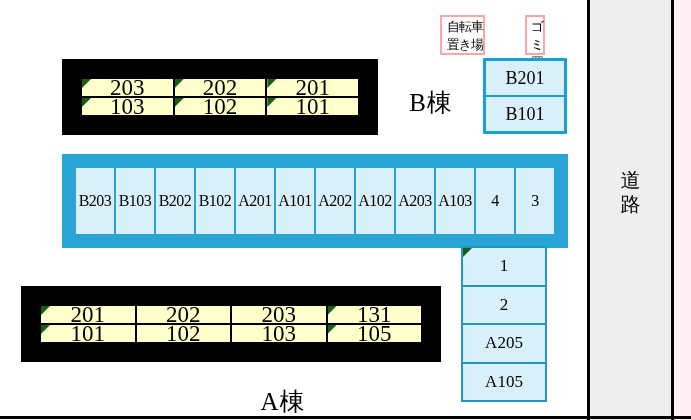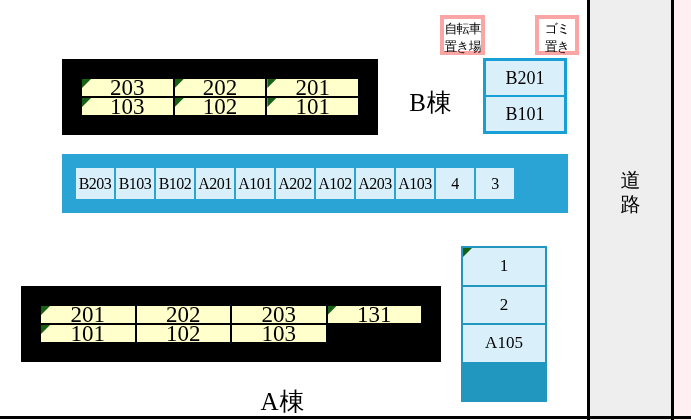--- a/index.html
+++ b/index.html
@@ -13,39 +13,39 @@
     box-sizing:border-box; overflow:hidden;
   }
   
   .rooms { background:#000; gap:2px; padding:20px; }
   .rooms .cell { background:#ffffcc; font-size:23px; }
   .b-rooms { left:62px; top:59px; width:316px; height:76px;
     grid-template-columns:repeat(3,1fr); grid-template-rows:1fr 1fr; }
   .a-rooms { left:21px; top:286px; width:420px; height:76px;
     grid-template-columns:repeat(4,1fr); grid-template-rows:1fr 1fr; }
   
-  .park-row { left:62px; top:154px; width:506px; height:59px;
+  .park-row { left:62px; top:154px; width:506px; height:94px;
     background:#2aa4d5; gap:2px; padding:14px;
     grid-template-columns:repeat(12,1fr); }
   .park-row .cell { background:#d9f0fb; font-size:16px; letter-spacing:-0.5px; }
   .b-park { left:483px; top:58px; width:84px; height:76px;
     background:#189fd6; gap:2px; padding:3px; grid-template-rows:1fr 1fr; }
   .b-park .cell { background:#d9f0fb; font-size:18px; }
   .side-park { left:461px; top:246px; width:86px; height:156px;
     background:#2196be; gap:2px; padding:2px; grid-template-rows:repeat(4,1fr); }
   .side-park .cell { background:#d9f0fb; font-size:17px; }
   
   .tri { position:absolute; left:0; top:0; width:9px; height:9px;
     background:#176117; clip-path:polygon(0 0,100% 0,0 100%); }
   
   .fbox { position:absolute; box-sizing:border-box; background:#fff;
-    border:4px solid #fca5a5; font-size:13px; line-height:18px; text-align:center;
+    border:2px solid #fca5a5; font-size:13px; line-height:18px; text-align:right;
     padding-top:1px; letter-spacing:-1px; }
   .bicycle { left:440px; top:15px; width:45px; height:40px; }
-  .garbage { left:525px; top:15px; width:44px; height:40px;margin-left:10px; }
+  .garbage { left:525px; top:15px; width:20px; height:40px; }
   
   .bldg-label { position:absolute; width:60px; text-align:center;
     font-size:25px; letter-spacing:1px; }
   .b-label { left:401px; top:86px; }
   .a-label { left:253px; top:385px; }
   
   .road { position:absolute; left:587px; top:0; width:87px; height:420px;
     background:#eeeeee; border-left:3px solid #000; border-right:3px solid #000;
     box-sizing:border-box; }
   .road-label { position:absolute; left:0; top:168px; width:100%;
@@ -110,20 +110,23 @@
   </div>
 
   <div class="grid park-row">
     <div class="cell">
         <span>B203</span>
       </div>
     <div class="cell">
         <span>B103</span>
       </div>
     <div class="cell">
+        <span>B202</span>
+      </div>
+    <div class="cell">
         <span>B102</span>
       </div>
     <div class="cell">
         <span>A201</span>
       </div>
     <div class="cell">
         <span>A101</span>
       </div>
     <div class="cell">
         <span>A202</span>
@@ -147,20 +150,23 @@
 
   <div class="grid side-park">
     <div class="cell">
         <span class="tri"></span>
         <span>1</span>
       </div>
     <div class="cell">
         <span>2</span>
       </div>
     <div class="cell">
+        <span>A205</span>
+      </div>
+    <div class="cell">
         <span>A105</span>
       </div>
   </div>
 
   <div class="grid rooms a-rooms">
     <div class="cell">
         <span class="tri"></span>
         <span>201</span>
       </div>
     <div class="cell">
@@ -175,20 +181,24 @@
       </div>
     <div class="cell">
         <span class="tri"></span>
         <span>101</span>
       </div>
     <div class="cell">
         <span>102</span>
       </div>
     <div class="cell">
         <span>103</span>
+      </div>
+    <div class="cell">
+        <span class="tri"></span>
+        <span>105</span>
       </div>
   </div>
 
   <div class="bldg-label a-label">A棟</div>
 
   <div class="road">
     <div class="road-label">
       <span>道</span>
       <span>路</span>
     </div>

